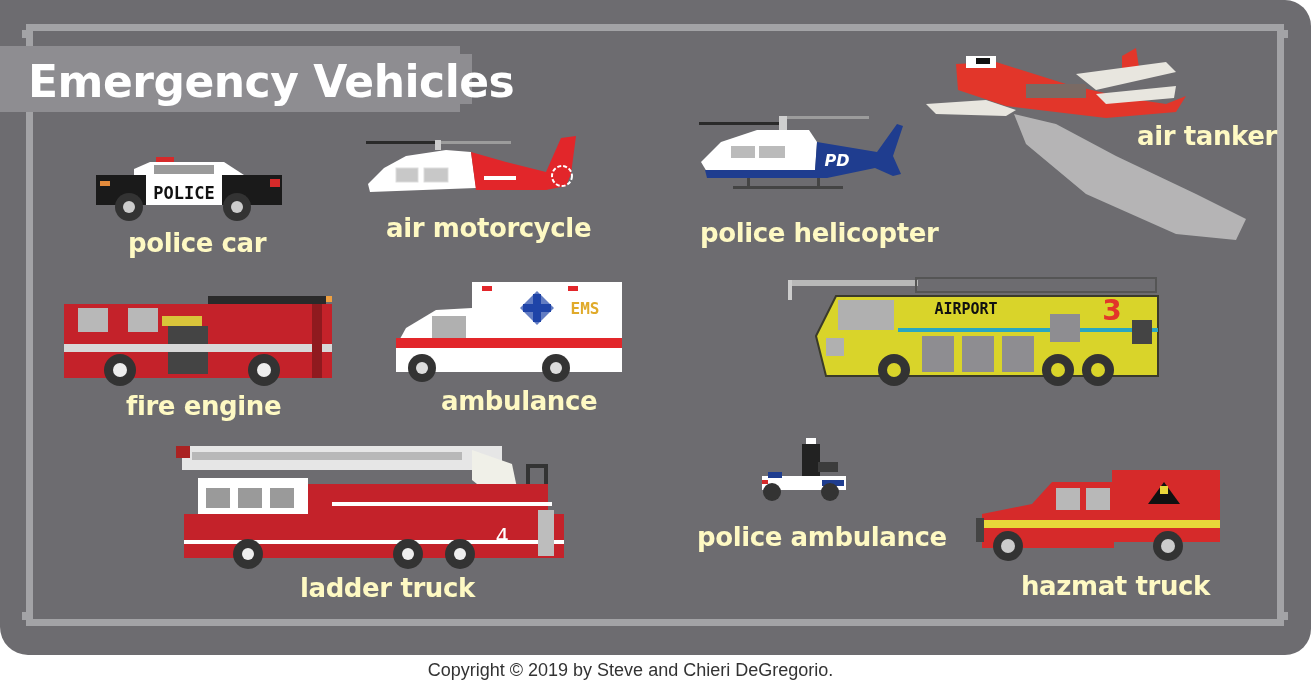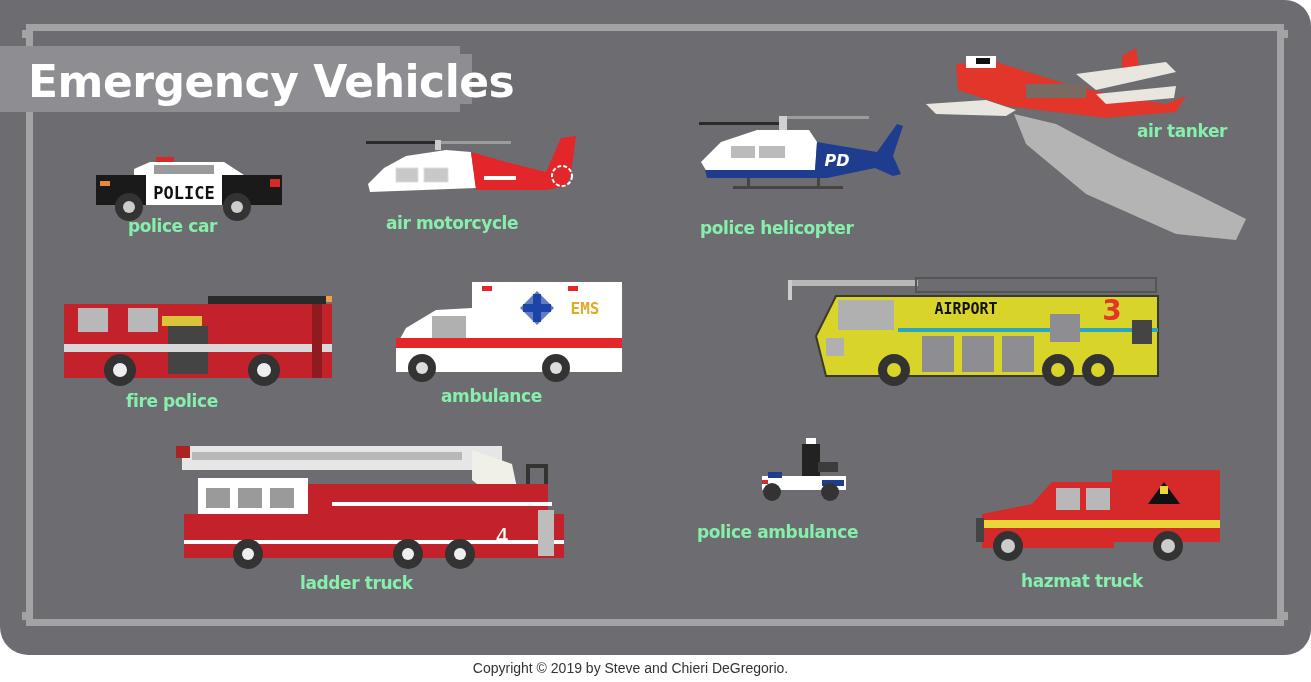--- a/index.html
+++ b/index.html
@@ -3,23 +3,23 @@
 <meta charset="utf-8">
 <style>
   html, body { margin:0; padding:0; background:#ffffff; }
   body { width:1311px; height:682px; position:relative; overflow:hidden; font-family:"DejaVu Sans", sans-serif; }
   .board { position:absolute; left:0; top:0; width:1311px; height:655px; background:#6d6c70; border-radius:0 26px 26px 28px; overflow:hidden; }
   .frame { position:absolute; left:26px; top:24px; width:1258px; height:602px; border:7px solid #a3a3a6; box-sizing:border-box; }
   .frame-notch { position:absolute; width:8px; height:8px; background:#a3a3a6; }
   .title-bar { position:absolute; left:0; top:46px; width:460px; height:66px; background:#8e8d91; }
   .title-bar .tip { position:absolute; right:-12px; top:8px; width:12px; height:50px; background:#8e8d91; }
   .title-text { position:absolute; left:28px; top:56px; font-size:44px; font-weight:bold; color:#ffffff; letter-spacing:-0.5px; font-family:"DejaVu Sans", sans-serif; }
-  .label { position:absolute; color:#86efac; font-weight:bold; font-size:17px; white-space:nowrap; font-family:"DejaVu Sans", sans-serif; letter-spacing:-0.4px; }
+  .label { position:absolute; color:#fef9c3; font-weight:bold; font-size:26px; white-space:nowrap; font-family:"DejaVu Sans", sans-serif; letter-spacing:-0.4px; }
   .veh { position:absolute; }
-  .copyright { position:absolute; left:0; width:1261px; top:660px; text-align:center; font-size:14px; color:#333333; font-family:"Liberation Sans", sans-serif; }
+  .copyright { position:absolute; left:0; width:1261px; top:660px; text-align:center; font-size:18px; color:#333333; font-family:"Liberation Sans", sans-serif; }
 </style>
 </head>
 <body>
 
 <div class="board">
   <div class="frame"></div>
   <div class="frame-notch" style="left:22px;top:30px;"></div>
   <div class="frame-notch" style="left:1280px;top:30px;"></div>
   <div class="frame-notch" style="left:22px;top:612px;"></div>
   <div class="frame-notch" style="left:1280px;top:612px;"></div>
@@ -36,21 +36,21 @@
     <rect x="2" y="18" width="186" height="30" fill="#1a1a1a"></rect>
     <rect x="52" y="18" width="76" height="30" fill="#ffffff"></rect>
     <text x="90" y="42" text-anchor="middle" font-family="DejaVu Sans Mono, monospace" font-size="17" font-weight="bold" fill="#111">POLICE</text>
     <rect x="176" y="22" width="10" height="8" fill="#d62a2a"></rect>
     <rect x="6" y="24" width="10" height="5" fill="#e38b3c"></rect>
     <circle cx="35" cy="50" r="14" fill="#333"></circle>
       <circle cx="35" cy="50" r="6" fill="#ccc"></circle>
     <circle cx="143" cy="50" r="14" fill="#333"></circle>
       <circle cx="143" cy="50" r="6" fill="#ccc"></circle>
   </svg>
-  <div class="label" style="left:128px;top:216px">police car</div>
+  <div class="label" style="left:128px;top:228px">police car</div>
 
   <svg class="veh" style="left:366px;top:132px" width="215" height="66" viewBox="0 0 215 66">
     <rect x="0" y="9" width="70" height="3" fill="#2a2a2a"></rect>
       <rect x="70" y="9" width="75" height="3" fill="#9c9c9c"></rect>
     <rect x="69" y="8" width="6" height="10" fill="#ccc"></rect>
     <path d="M2,52 L18,36 L40,24 L80,18 L105,20 L110,56 L4,60 Z" fill="#ffffff"></path>
     <path d="M105,20 L140,30 L180,40 L195,6 L210,4 L205,42 L200,54 L180,58 L110,58 Z" fill="#e2262a"></path>
     <rect x="30" y="36" width="22" height="14" fill="#c8c8c8" stroke="#ddd"></rect>
     <rect x="58" y="36" width="24" height="14" fill="#c8c8c8" stroke="#ddd"></rect>
     <rect x="118" y="44" width="32" height="4" fill="#fff"></rect>
@@ -94,21 +94,21 @@
       <rect x="70" y="14" width="30" height="24" fill="#b8b8b8"></rect>
     <rect x="104" y="22" width="40" height="10" fill="#d9c43a"></rect>
     <rect x="110" y="32" width="40" height="48" fill="#444"></rect>
     <rect x="6" y="50" width="268" height="8" fill="#d8d8d8"></rect>
     <rect x="254" y="10" width="10" height="74" fill="#8f1a1f"></rect>
     <circle cx="62" cy="76" r="16" fill="#333"></circle>
       <circle cx="62" cy="76" r="7" fill="#eee"></circle>
     <circle cx="206" cy="76" r="16" fill="#333"></circle>
       <circle cx="206" cy="76" r="7" fill="#eee"></circle>
   </svg>
-  <div class="label" style="left:126px;top:391px">fire police</div>
+  <div class="label" style="left:126px;top:391px">fire engine</div>
 
   <svg class="veh" style="left:392px;top:280px" width="236" height="104" viewBox="0 0 236 104">
     <rect x="80" y="2" width="150" height="90" fill="#ffffff"></rect>
     <path d="M4,66 L14,48 L44,30 L80,28 L80,92 L4,92 Z" fill="#ffffff"></path>
     <rect x="40" y="36" width="34" height="22" fill="#b0b0b0"></rect>
     <rect x="4" y="58" width="226" height="10" fill="#e2262a"></rect>
     <g transform="translate(145,28)">
         <rect x="-4" y="-14" width="8" height="28" fill="#1f44a8"></rect>
         <rect x="-14" y="-4" width="28" height="8" fill="#1f44a8"></rect>
         <rect x="-12" y="-12" width="24" height="24" fill="#1f44a8" transform="rotate(45)" opacity="0.7"></rect>

